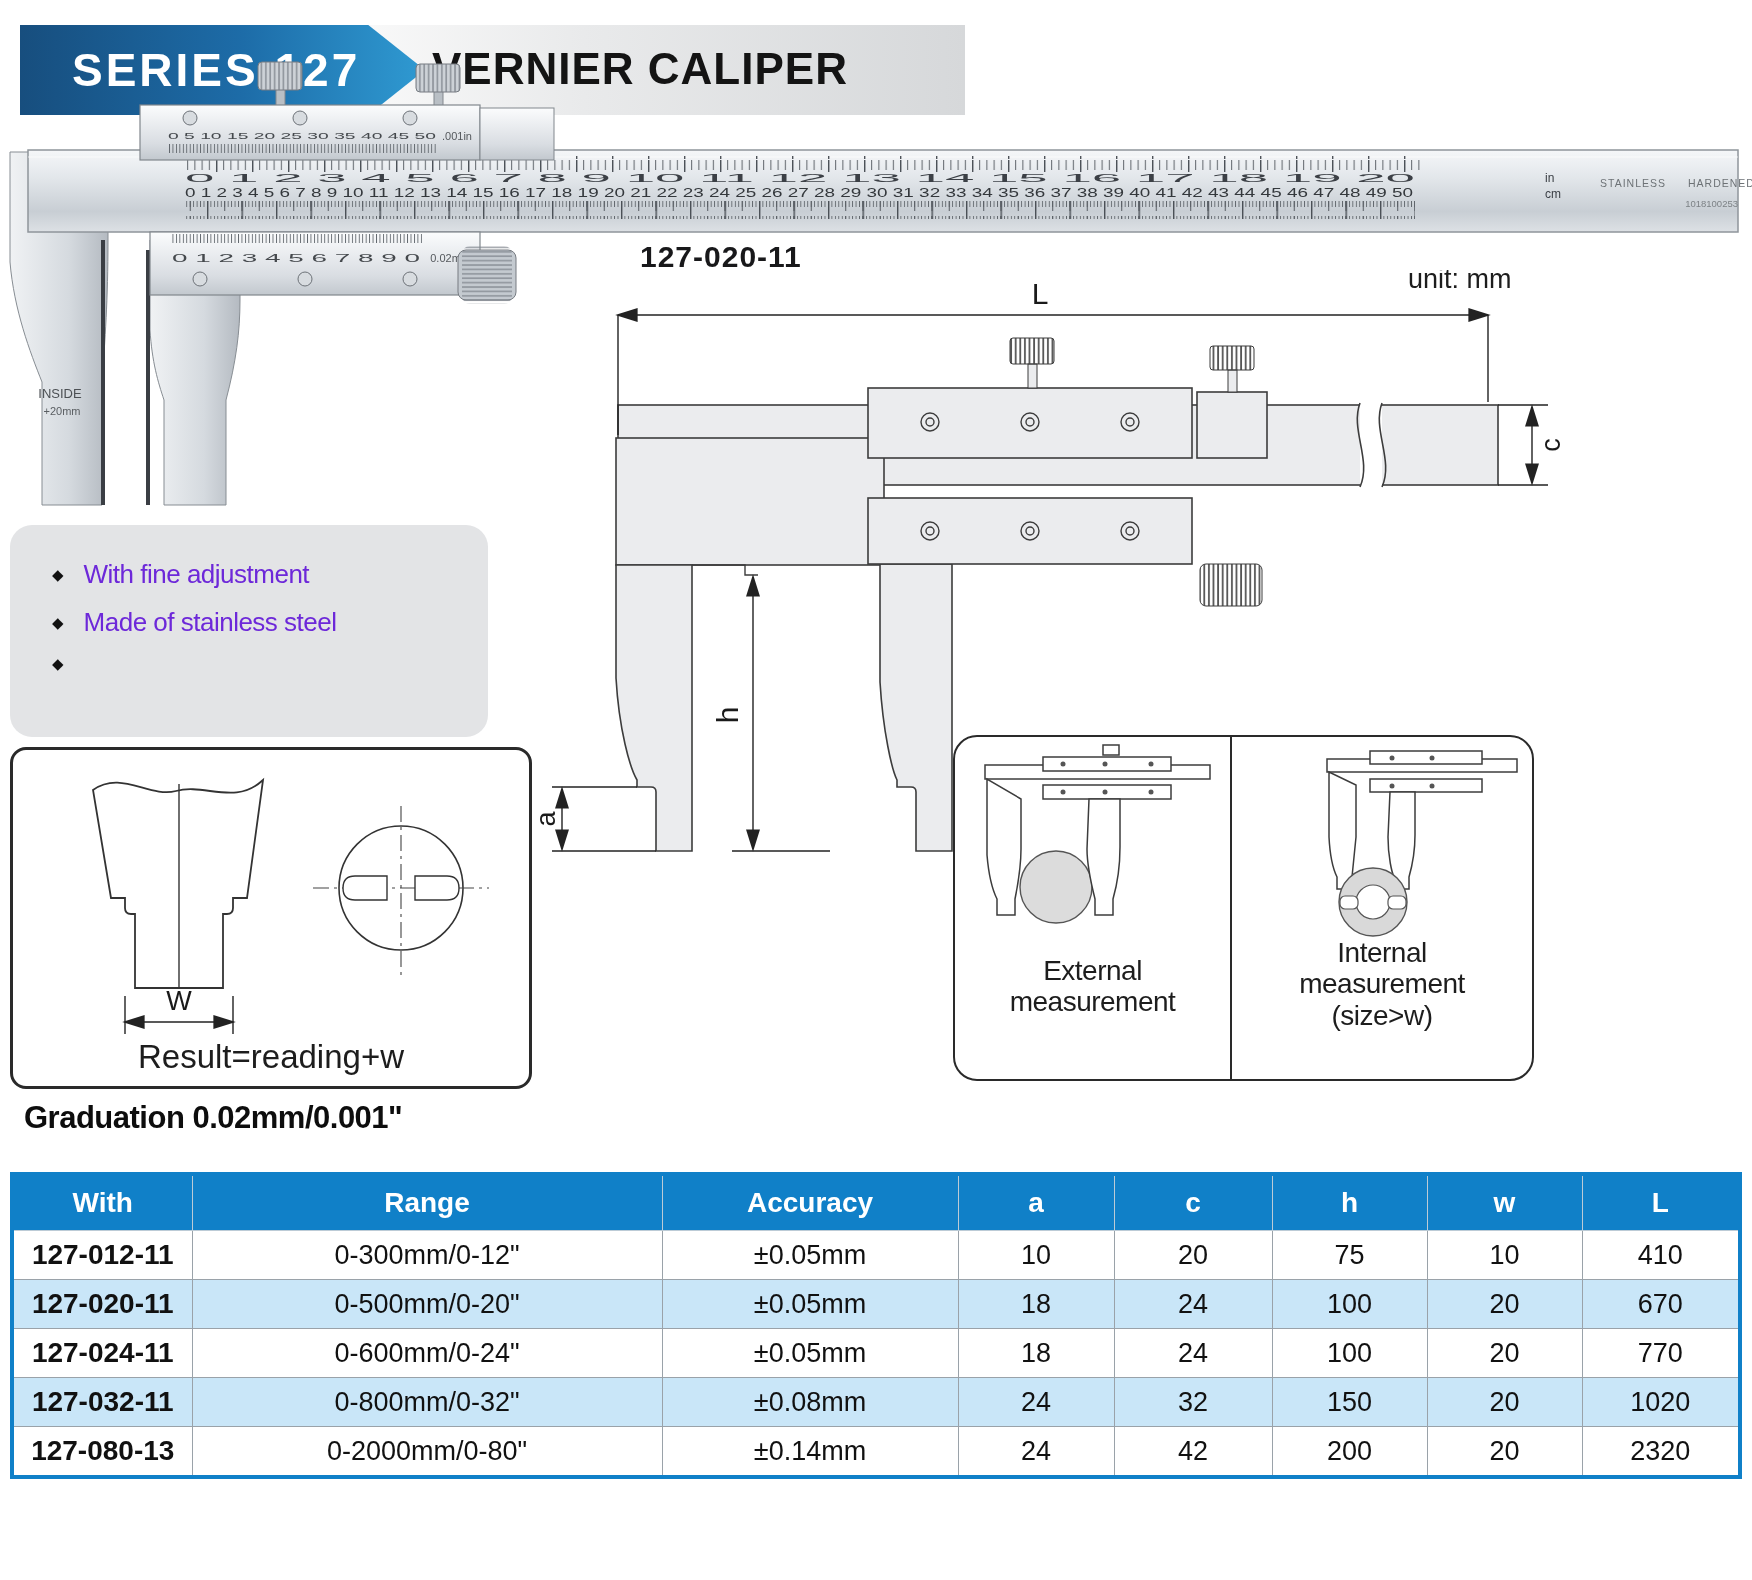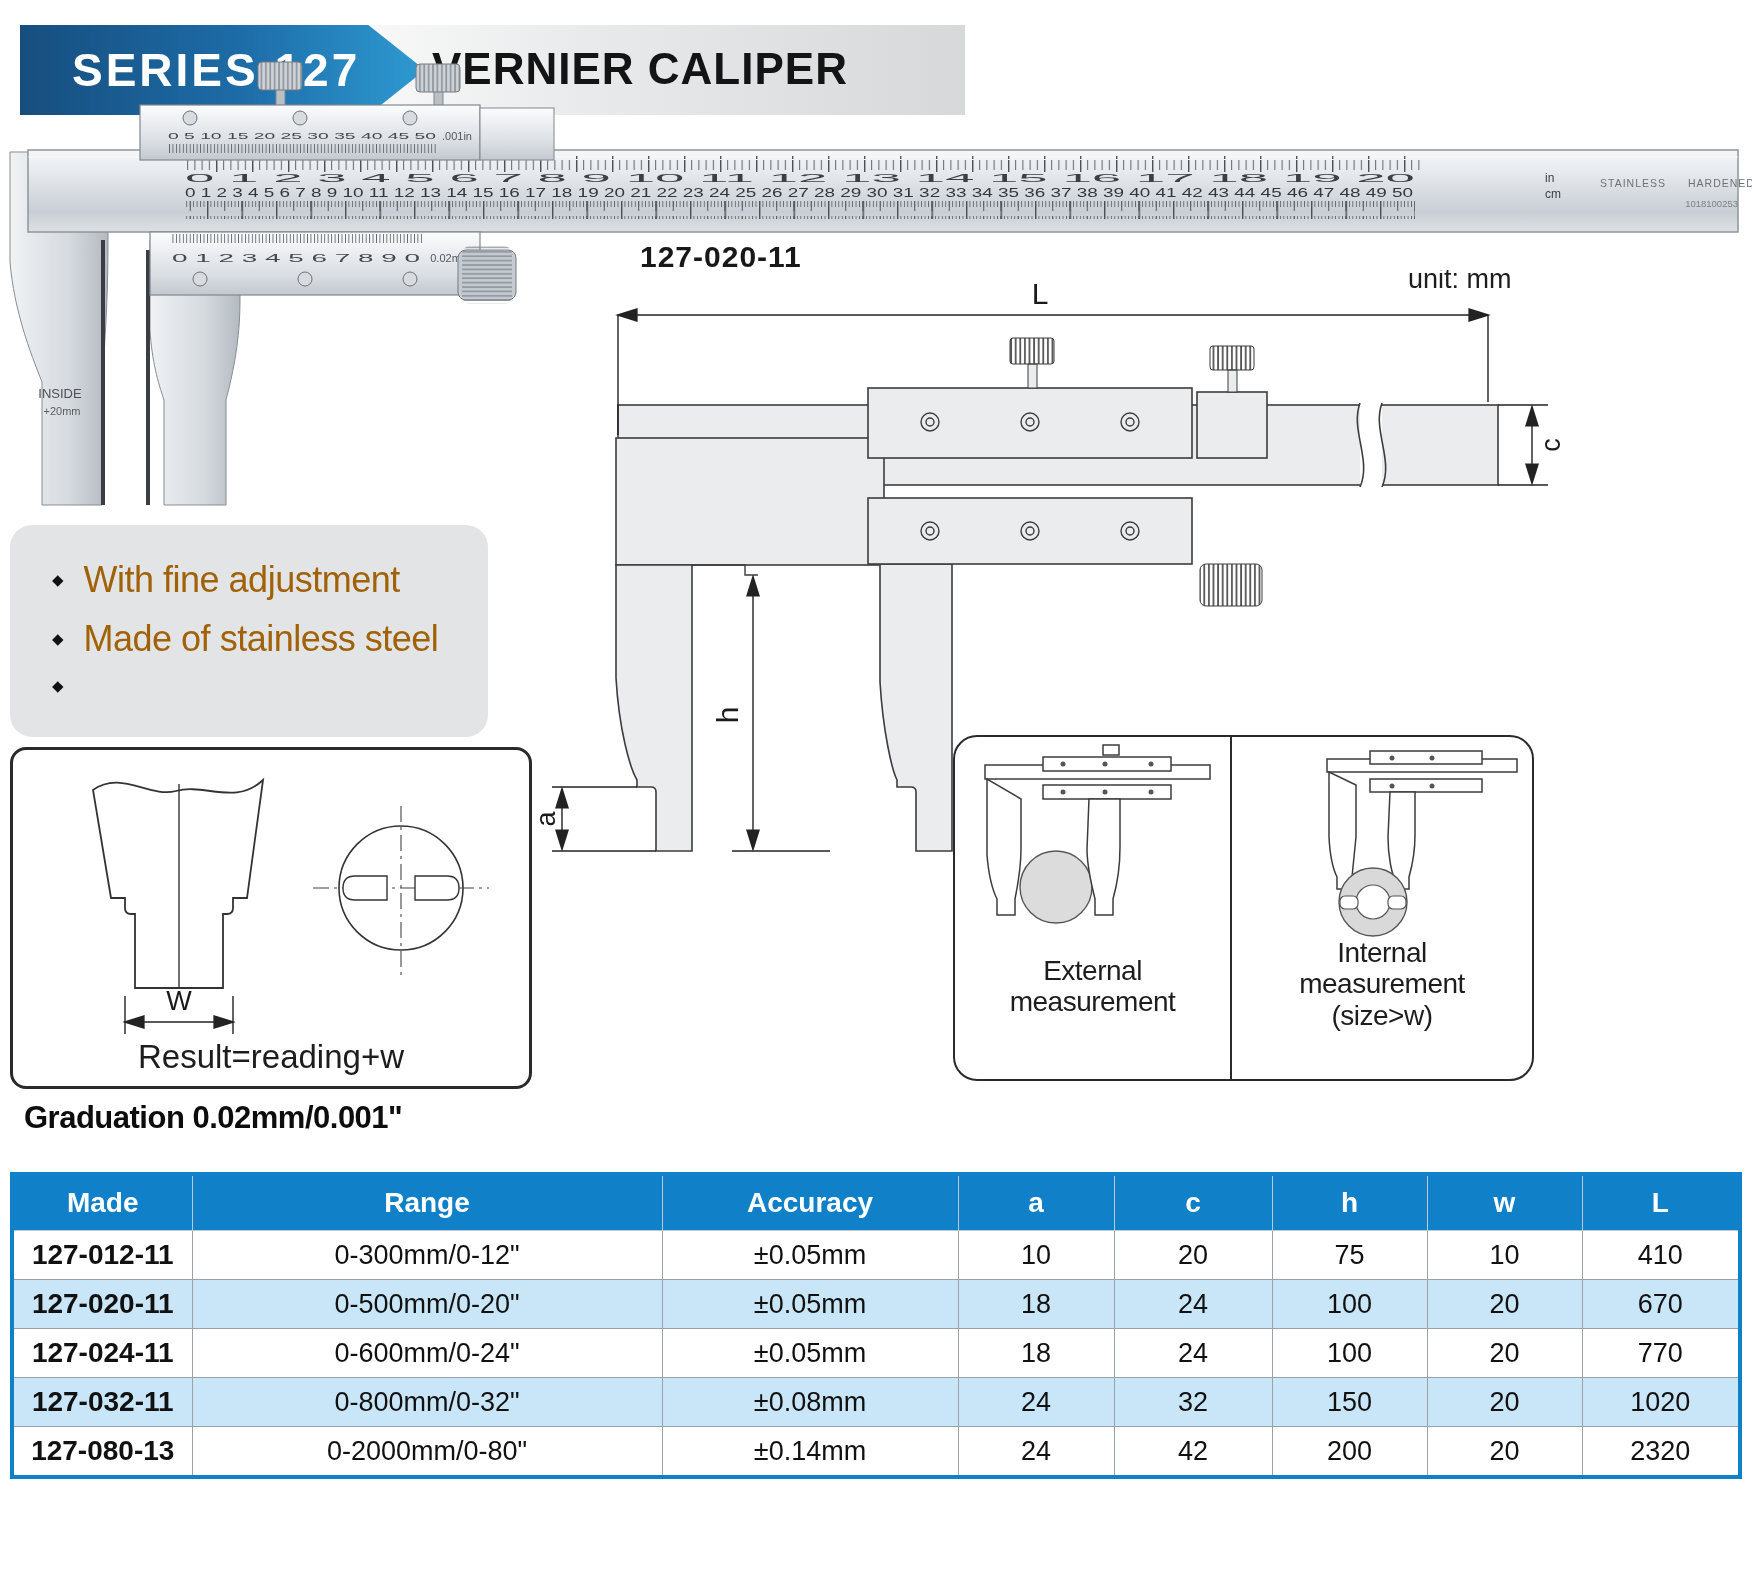--- a/index.html
+++ b/index.html
@@ -14,21 +14,21 @@
     clip-path:polygon(0 0,86% 0,100% 50%,86% 100%,0 100%);
     display:flex;align-items:center;padding-left:52px;box-sizing:border-box;}
   .banner-blue span{color:#fff;font-size:46px;font-weight:bold;letter-spacing:3px;}
   .product-title{left:432px;top:44px;font-size:44px;font-weight:bold;color:#141414;letter-spacing:1px;}
   .model-label{left:640px;top:240px;font-size:30px;font-weight:bold;color:#18181a;letter-spacing:1px;}
   
   .features{left:10px;top:525px;width:478px;height:212px;background:#e3e4e6;border-radius:22px;
     padding:34px 0 0 42px;box-sizing:border-box;}
   .feature-item{display:flex;align-items:center;gap:20px;margin-bottom:17px;}
   .feature-item .bullet{font-size:15px;color:#111;}
-  .feature-item .ftext{font-size:36px;color:#a16207;letter-spacing:-0.5px;}
+  .feature-item .ftext{font-size:26px;color:#6d28d9;letter-spacing:-0.5px;}
   
   .result-box{left:10px;top:747px;width:522px;height:342px;border:3px solid #2a2a2a;border-radius:16px;
     box-sizing:border-box;background:#fff;}
   
   .meas-box{left:953px;top:735px;width:581px;height:346px;border:2px solid #2a2a2a;border-radius:24px;
     box-sizing:border-box;background:#fff;display:flex;}
   .meas-cell{height:100%;display:flex;flex-direction:column;align-items:center;justify-content:flex-start;}
   .meas-cell.left{width:277px;border-right:2px solid #2a2a2a;}
   .meas-cell.right{flex:1;}
   .meas-caption{text-align:center;font-size:28px;color:#1d1d1d;line-height:1.12;letter-spacing:-0.5px;}
@@ -360,21 +360,21 @@
         <col style="width:470px">
         <col style="width:296px">
         <col style="width:156px">
       <col style="width:158px">
         <col style="width:155px">
         <col style="width:155px">
         <col style="width:158px">
     </colgroup>
     <thead>
       <tr>
-        <th>Made</th>
+        <th>With</th>
         <th>Range</th>
         <th>Accuracy</th>
         <th>a</th>
         <th>c</th>
         <th>h</th>
         <th>w</th>
         <th>L</th>
       </tr>
     </thead>
     <tbody>

